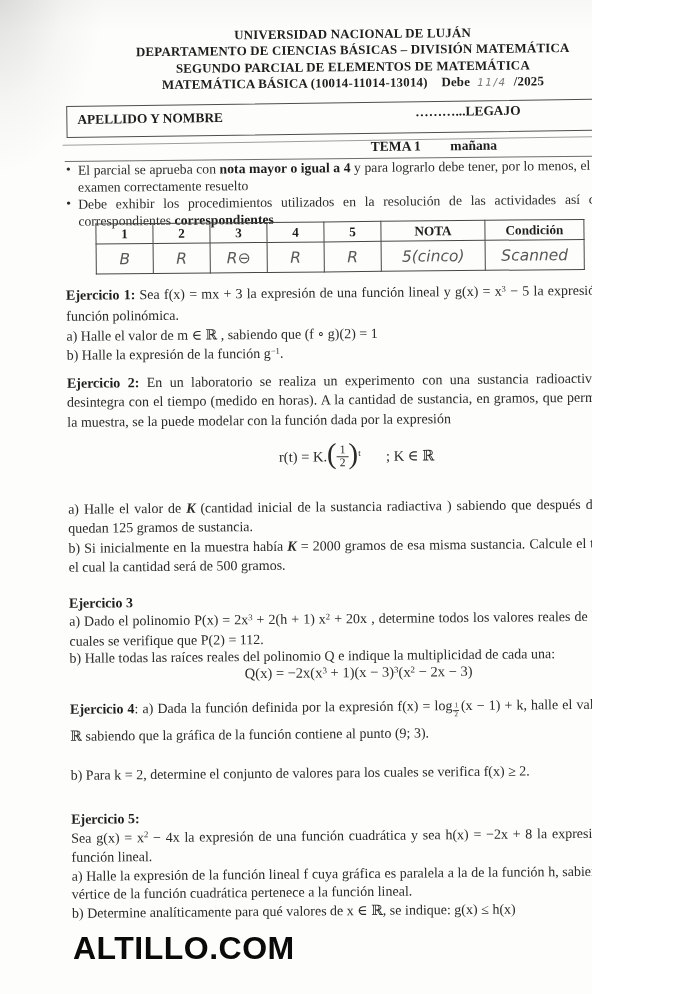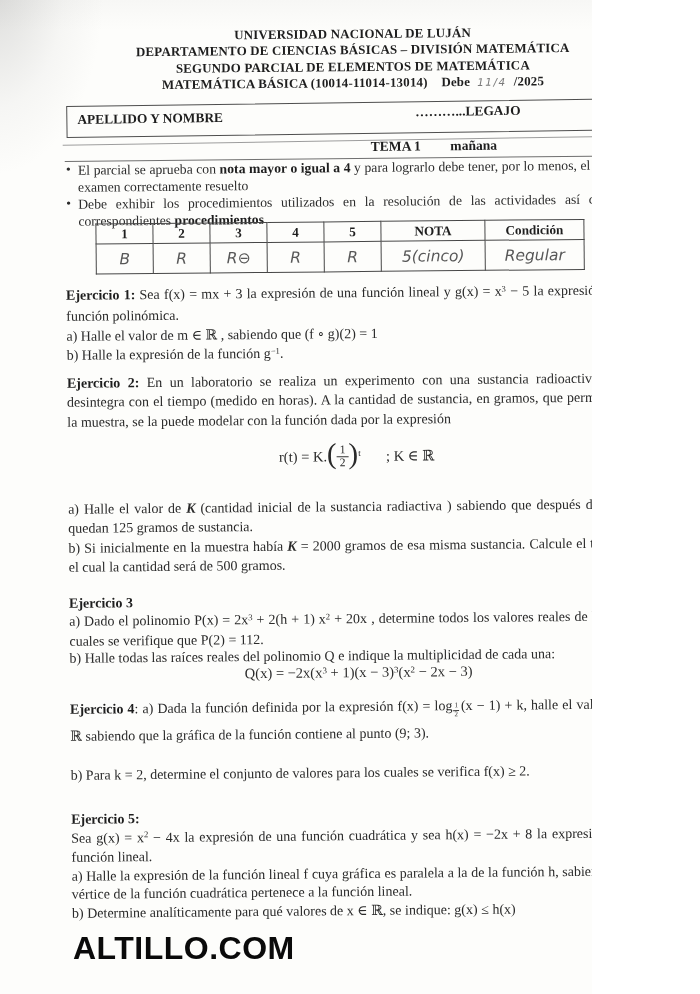--- a/index.html
+++ b/index.html
@@ -101,21 +101,21 @@
       <span class="tema-shift">mañana</span>
     </div>
 
     <div class="sec bullets">
       <div class="bullet">
         <span class="dot">•</span>
         <span><span>El parcial se aprueba con </span><span class="bb">nota mayor o igual a 4</span><span> y para lograrlo debe tener, por lo menos, el 60 % del examen correctamente resuelto</span></span>
       </div>
       <div class="bullet">
         <span class="dot">•</span>
-        <span><span>Debe exhibir los procedimientos utilizados en la resolución de las actividades así como las correspondientes </span><span class="bb">procedimientos</span></span>
+        <span><span>Debe exhibir los procedimientos utilizados en la resolución de las actividades así como las correspondientes </span><span class="bb">correspondientes</span></span>
       </div>
     </div>
 
     <table class="grade">
       <colgroup>
         <col style="width:57px">
           <col style="width:57px">
           <col style="width:57px">
           <col style="width:57px">
           <col style="width:57px">
@@ -132,21 +132,21 @@
         <td class="h">NOTA</td>
         <td class="h">Condición</td>
       </tr>
       <tr>
         <td class="hand">B</td>
         <td class="hand">R</td>
         <td class="hand">R⊖</td>
         <td class="hand">R</td>
         <td class="hand">R</td>
         <td class="hand">5(cinco)</td>
-        <td class="hand">Regular</td>
+        <td class="hand">Scanned</td>
       </tr>
     </tbody>
       </table>
 
     <div class="sec ex" id="ex1">
       <div><span class="bb">Ejercicio 1:</span><span> Sea </span><span class="mm">f(x) = mx</span><span> + 3 la expresión de una función lineal y </span><span class="mm">g(x) = x</span><span class="ssup">3</span><span> − 5  la expresión de una función polinómica.</span></div>
       <div class="ln"><span>a) Halle el valor de </span><span class="mm">m</span><span> ∈ ℝ , sabiendo que (</span><span class="mm">f</span><span> ∘ </span><span class="mm">g</span><span>)(2) = 1</span></div>
       <div class="ln"><span>b) Halle la expresión de la función </span><span class="mm">g</span><span class="ssup">−1</span><span>.</span></div>
     </div>
 

